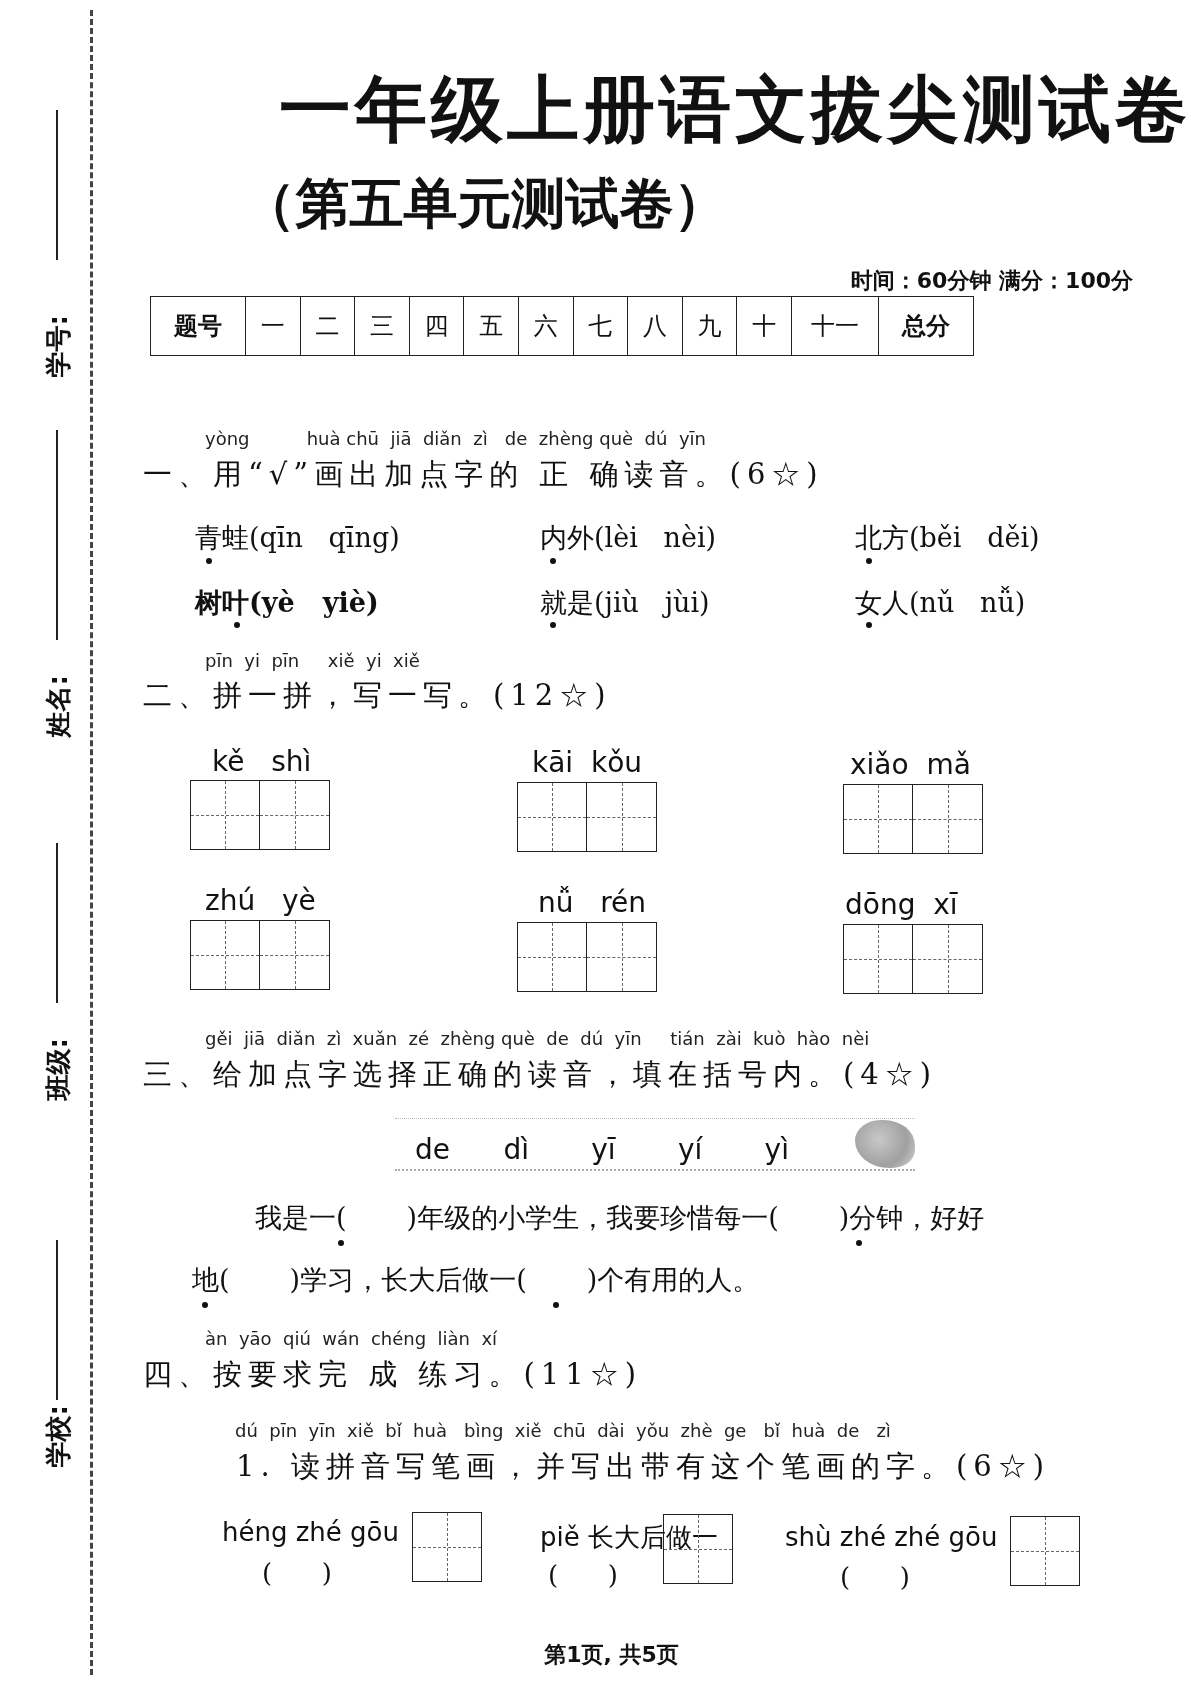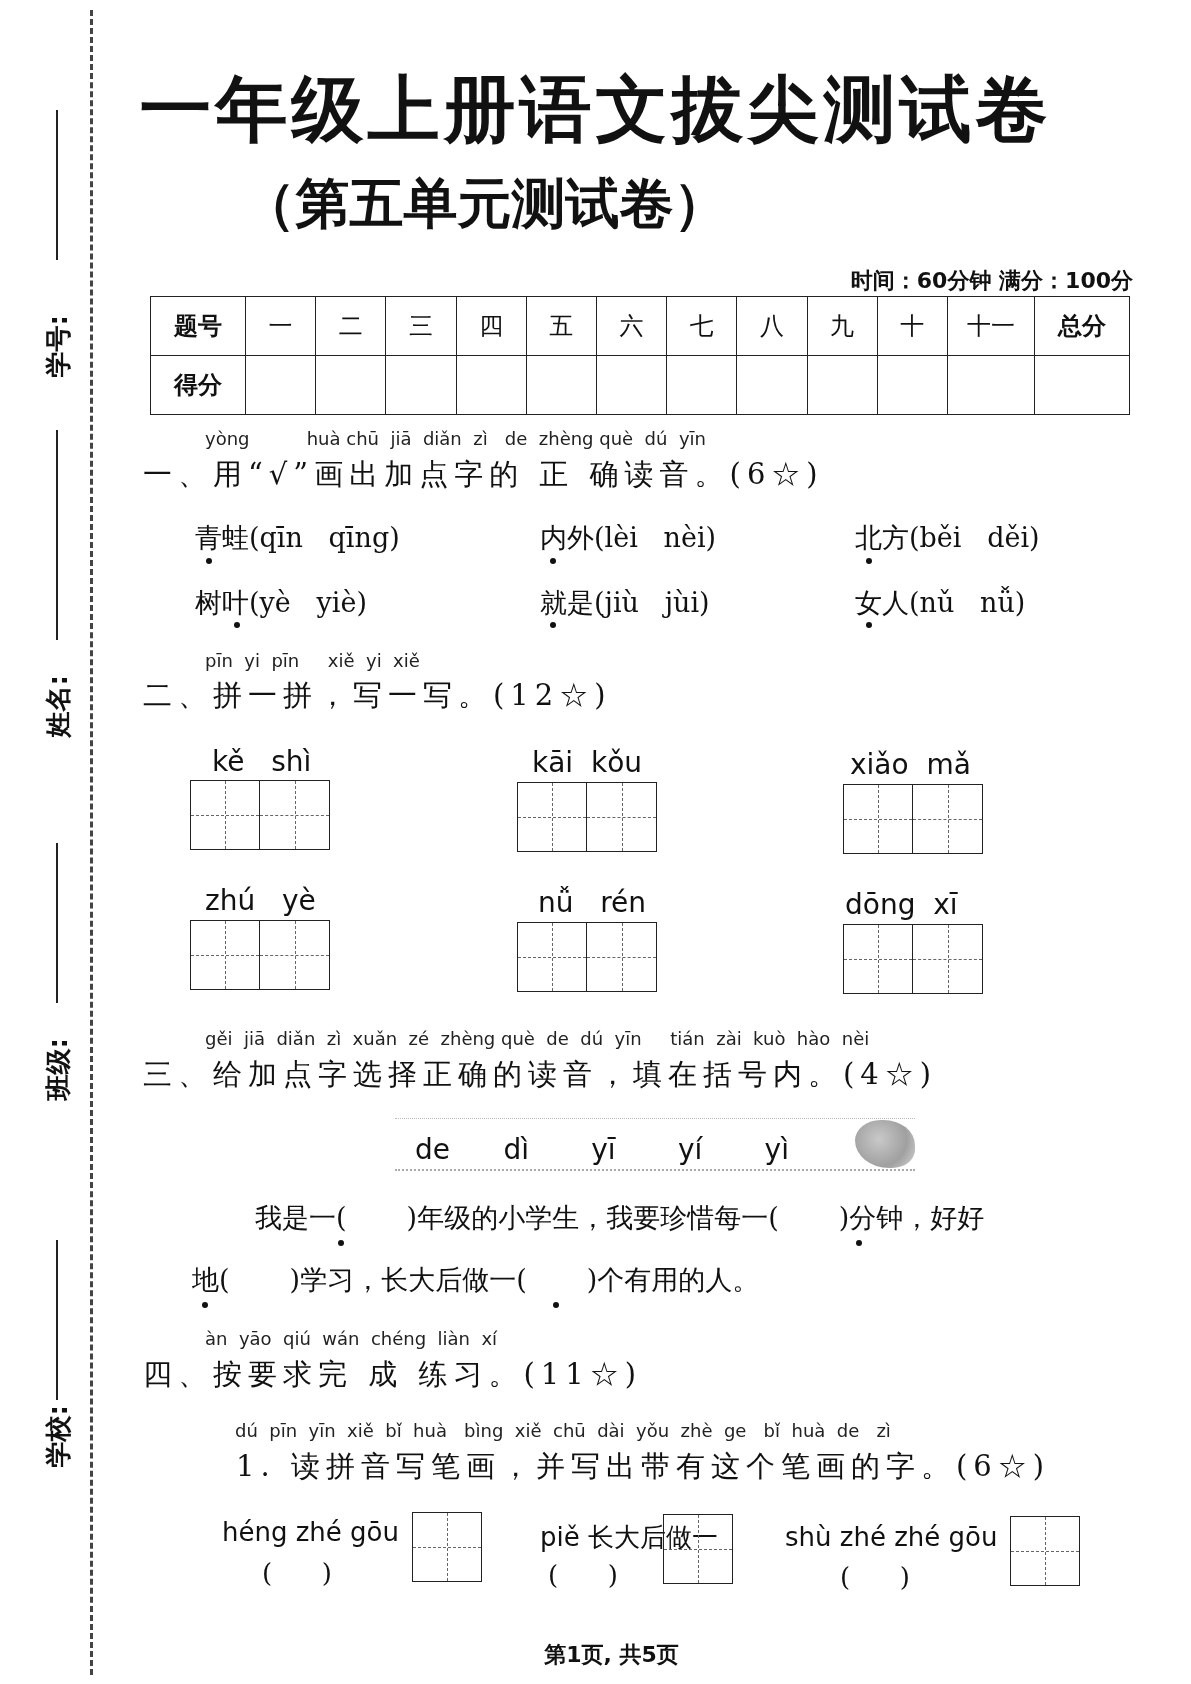--- a/index.html
+++ b/index.html
@@ -1,23 +1,23 @@
 <!DOCTYPE html>
 <html><head>
 <meta charset="utf-8">
 <style>
   html, body { margin:0; padding:0; background:#ffffff; }
   body { width:1191px; height:1684px; position:relative; overflow:hidden; color:#111; font-family:"DejaVu Sans", sans-serif; }
   .margin-line { position:absolute; left:90px; top:10px; height:1665px; border-left:3px dashed #444; }
   .side-label { position:absolute; left:28px; font-size:26px; font-weight:bold; transform:rotate(-90deg); transform-origin:center; white-space:nowrap; width:60px; text-align:center; }
   .side-line { position:absolute; left:56px; width:0; border-left:2px solid #222; }
-  .title { position:absolute; left:0; width:1191px; top:62px; text-align:center; font-size:72px; font-weight:bold; letter-spacing:4px; font-family:"DejaVu Sans", sans-serif; }
+  .title { position:absolute; left:0; width:1191px; top:62px; text-align:right; font-size:72px; font-weight:bold; letter-spacing:4px; font-family:"DejaVu Sans", sans-serif; }
   .subtitle { position:absolute; left:0; width:969px; top:168px; text-align:center; font-size:54px; font-weight:bold; font-family:"DejaVu Sans", sans-serif; }
   .timeinfo { position:absolute; right:58px; top:266px; font-size:22px; font-weight:bold; }
-  table.score { position:absolute; left:150px; top:296px; border-collapse:collapse; width:980px;padding-left:48px; }
+  table.score { position:absolute; left:150px; top:296px; border-collapse:collapse; width:824px;padding-left:48px; }
   table.score td { border:1.5px solid #222; height:56px; text-align:center; font-size:24px; font-family:"DejaVu Serif", serif; }
   table.score td.hdr { font-weight:bold; font-family:"DejaVu Sans", sans-serif; width:92px; }
   .py { position:absolute; font-size:18px; color:#222; white-space:pre; font-family:"DejaVu Sans", sans-serif; }
   .q { position:absolute; font-size:29px; white-space:pre; font-family:"DejaVu Serif", serif; letter-spacing:6px; }
   .item { position:absolute; font-size:27px; white-space:pre; font-family:"DejaVu Serif", serif; }
   .dot { position:absolute; width:6px; height:6px; border-radius:3px; background:#111; }
   .tzg { position:absolute; display:flex; }
   .cell { position:relative; width:70px; height:70px; border:1.5px solid #222; box-sizing:border-box; }
   .cell + .cell { border-left:none; }
   .cell::before { content:""; position:absolute; left:50%; top:0; bottom:0; border-left:1px dashed #666; }
@@ -59,49 +59,34 @@
     <td>四</td>
     <td>五</td>
     <td>六</td>
     <td>七</td>
     <td>八</td>
     <td>九</td>
     <td>十</td>
     <td style="width:84px;">十一</td>
     <td class="hdr">总分</td>
   </tr>
-  <tr>
-    <td class="hdr">得分</td>
-    <td></td>
-    <td></td>
-    <td></td>
-    <td></td>
-    <td></td>
-    <td></td>
-    <td></td>
-    <td></td>
-    <td></td>
-    <td></td>
-    <td></td>
-    <td></td>
-  </tr>
 </tbody>
   </table>
 
 <div class="py" style="left:205px;top:428px;">yòng          huà chū  jiā  diǎn  zì   de  zhèng què  dú  yīn</div>
 <div class="q" style="left:143px;top:455px;">一、用“√”画出加点字的 正 确读音。(6☆)</div>
 
 <div class="item" style="left:195px;top:520px;">青蛙(qīn   qīng)</div>
 <div class="dot" style="left:206px;top:558px;"></div>
 <div class="item" style="left:540px;top:520px;">内外(lèi   nèi)</div>
 <div class="dot" style="left:550px;top:558px;"></div>
 <div class="item" style="left:855px;top:520px;">北方(běi   děi)</div>
 <div class="dot" style="left:866px;top:558px;"></div>
 
-<div class="item" style="left:195px;top:585px;">树叶(yè   yiè)</div>
+<div class="item" style="left:195px;top:585px;font-weight:bold;">树叶(yè   yiè)</div>
 <div class="dot" style="left:234px;top:622px;"></div>
 <div class="item" style="left:540px;top:585px;">就是(jiù   jùi)</div>
 <div class="dot" style="left:550px;top:622px;"></div>
 <div class="item" style="left:855px;top:585px;">女人(nǔ   nǚ)</div>
 <div class="dot" style="left:866px;top:622px;"></div>
 
 <div class="py" style="left:205px;top:650px;">pīn  yi  pīn     xiě  yi  xiě</div>
 <div class="q" style="left:143px;top:676px;">二、拼一拼，写一写。(12☆)</div>
 
 <div class="pyw" style="left:212px;top:745px;">kě   shì</div>

